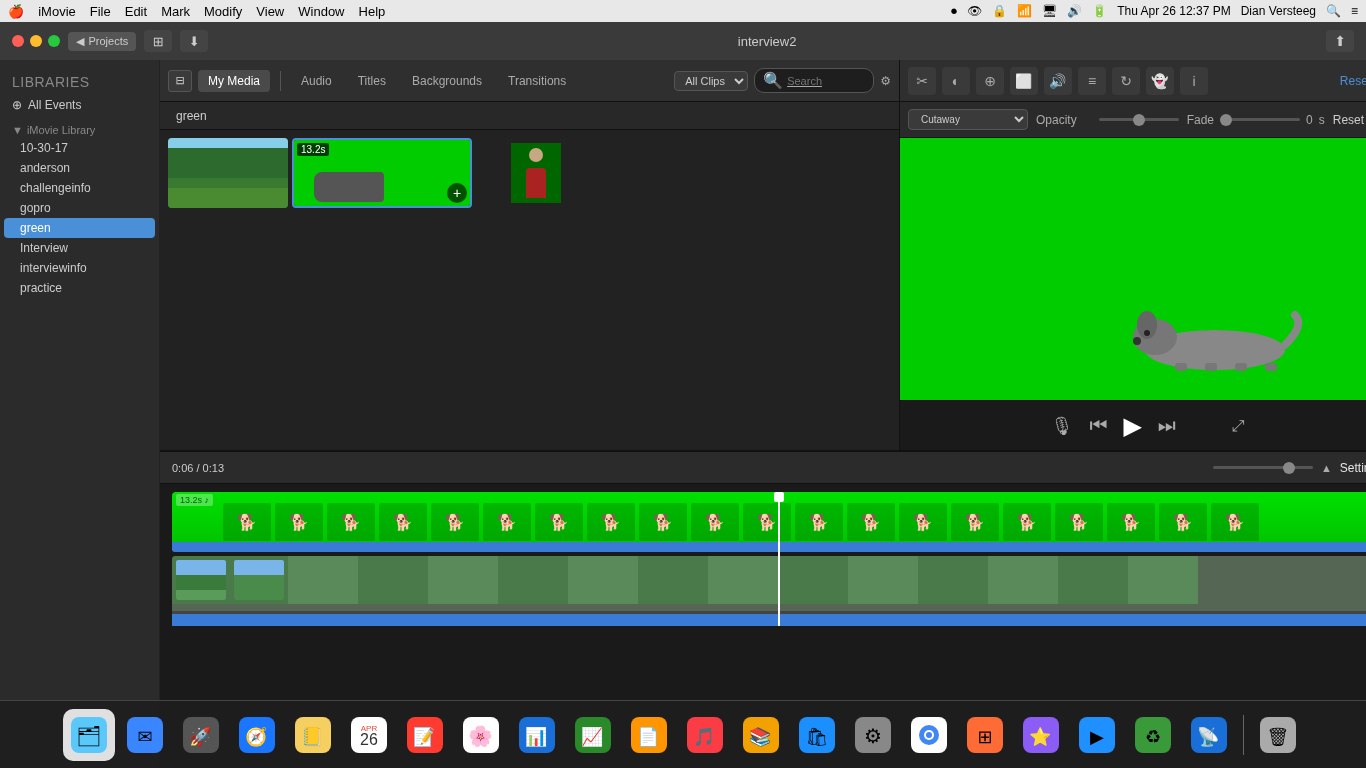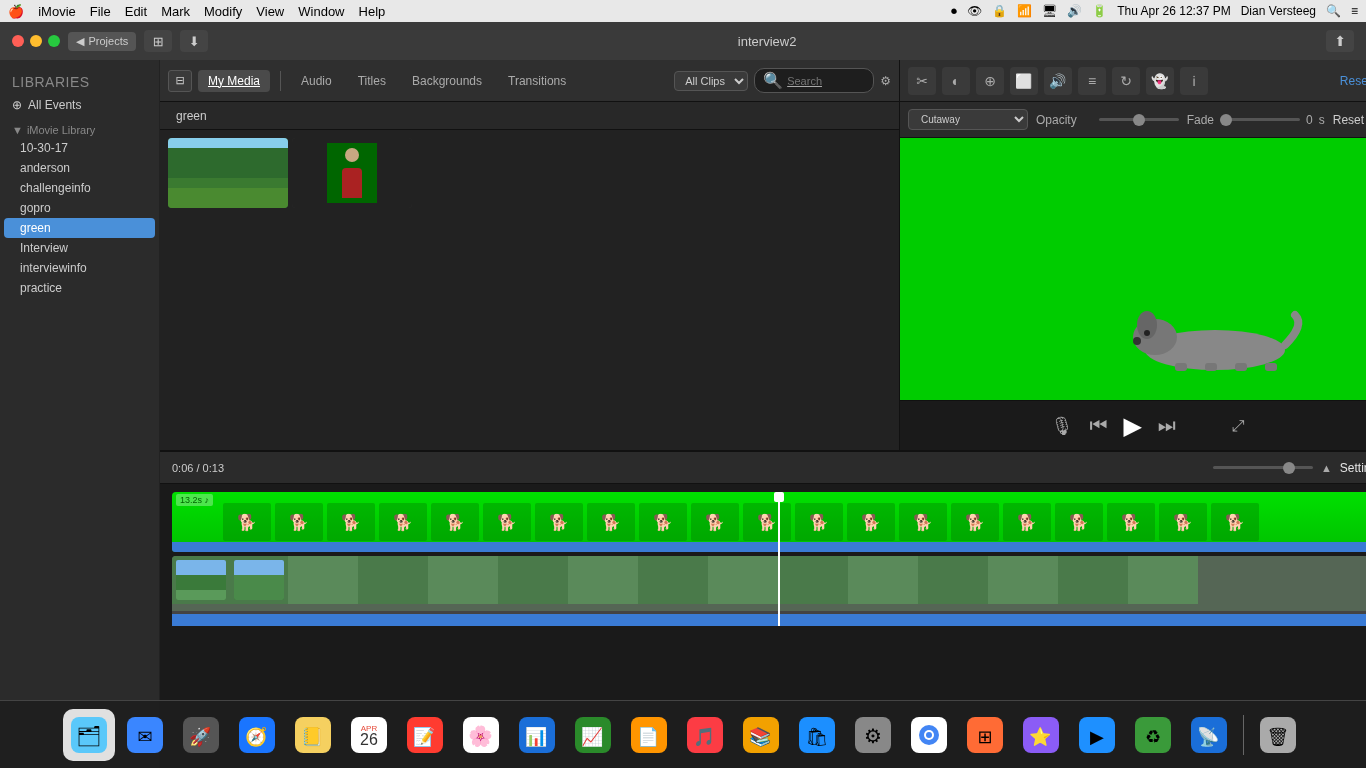--- a/index.html
+++ b/index.html
@@ -83,21 +83,21 @@
     
     .media-toolbar {
       height: 42px; background: #2f2f2f; display: flex; align-items: center;
       padding: 0 8px; gap: 6px; border-bottom: 1px solid #111;
     }
     .media-tab {
       padding: 4px 10px; font-size: 12px; color: #aaa; cursor: pointer;
       border-radius: 4px;
     }
     .media-tab.active {
-      background: #4a4a4a; color: #fff; text-decoration: underline;
+      background: #4a4a4a; color: #fff;
     }
     .tab-divider { width: 1px; height: 20px; background: #555; margin: 0 4px; }
     .clips-select {
       background: #3a3a3a; border: 1px solid #555; color: #ccc;
       font-size: 11px; padding: 2px 6px; border-radius: 4px; margin-left: auto;
     }
     .search-bar {
       display: flex; align-items: center; background: #1e1e1e; border: 1px solid #555;
       border-radius: 10px; padding: 2px 8px; gap: 4px; width: 120px;
     }
@@ -411,20 +411,27 @@
         <div class="media-grid">
 
           <div class="media-thumb">
             <div class="park-thumb">
               <div class="park-sky"></div>
               <div class="park-trees"></div>
               <div class="park-ground"></div>
             </div>
           </div>
 
+          <div class="media-thumb selected" style="width:180px;">
+            <div class="green-thumb" style="width:180px;">
+              <div class="dog-silhouette"></div>
+            </div>
+            <div class="thumb-duration">13.2s</div>
+            <div class="thumb-add">+</div>
+          </div>
 
           <div class="media-thumb">
             <div class="person-thumb">
 
               <div style="width:50px;height:60px;background:#006600;position:relative;display:flex;align-items:center;justify-content:center;">
                 <div style="width:20px;height:30px;background:#aa2222;border-radius:4px 4px 0 0;position:absolute;bottom:5px;"></div>
                 <div style="width:14px;height:14px;background:#c8a882;border-radius:50%;position:absolute;top:5px;"></div>
               </div>
             </div>
           </div>

